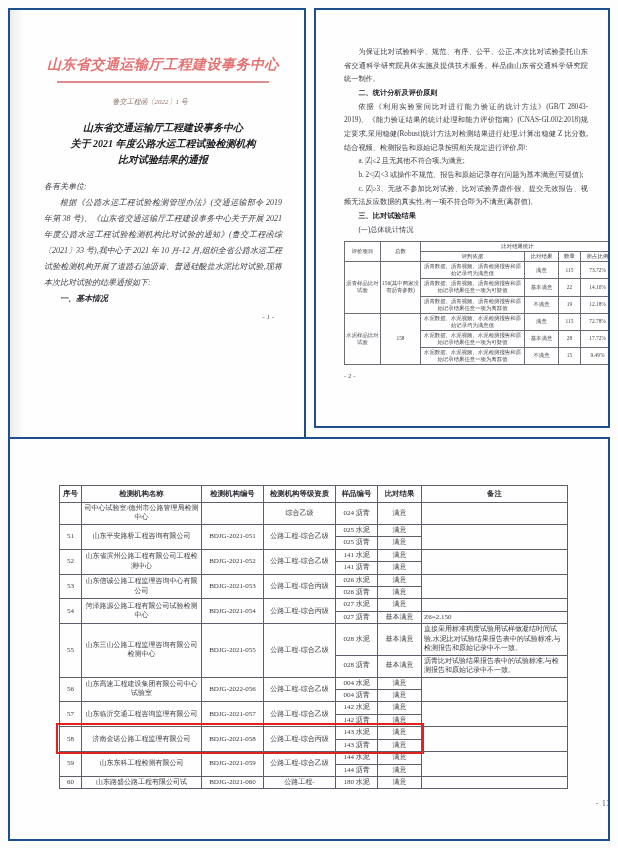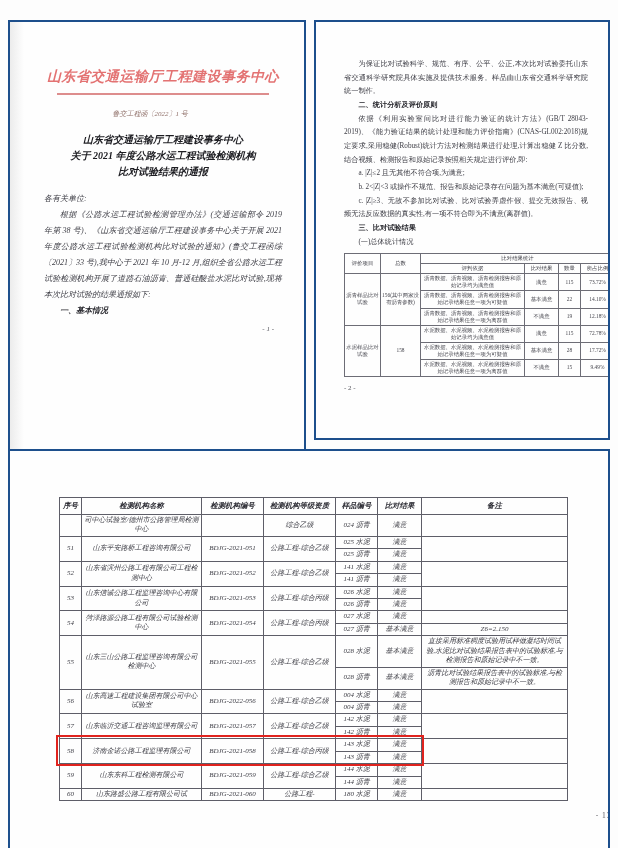--- a/index.html
+++ b/index.html
@@ -1,18 +1,18 @@
 <!DOCTYPE html>
 <html><head>
 <meta charset="utf-8">
 <style>
   html,body{margin:0;padding:0;background:#ffffff;}
   .stage{position:relative;width:618px;height:848px;overflow:hidden;background:#fdfdfd;
          font-family:"Liberation Serif","DejaVu Serif",serif;color:#3c3c44;}
-  .panel{position:absolute;background:#fefefe;border:2px solid var(--navy,#1d4f8c);box-sizing:border-box;overflow:hidden;margin-top:12px;}
+  .panel{position:absolute;background:#fefefe;border:2px solid var(--navy,#1d4f8c);box-sizing:border-box;overflow:hidden;}
   #panel1{left:8px;top:8px;width:298px;height:542px;background:linear-gradient(90deg,#ececec 0,#fefefe 14px);font-style:italic;}
   #panel2{left:314px;top:8px;width:296px;height:420px;}
   #panel3{left:8px;top:437px;width:602px;height:404px;}
 
   
   .p1-inner{padding:46px 22px 0 34px;}
   .letterhead{font-size:14px;font-weight:bold;color:var(--red-head,#e37272);text-align:center;
               white-space:nowrap;letter-spacing:0.5px;}
   .red-rule{width:212px;margin:7px auto 0 auto;border-top:2px solid #dd8d8d;}
   .doc-number{margin-top:14px;font-size:7px;color:#8f6f68;text-align:center;padding-right:26px;}
@@ -28,26 +28,26 @@
   .p2-inner{padding:36px 20px 0 28px;font-size:7.2px;line-height:1.9;text-align:justify;}
   .stat-table{border-collapse:collapse;margin-top:4px;table-layout:fixed;width:100%;}
   .stat-table th,.stat-table td{border:1px solid #6d6d76;font-size:5.4px;line-height:1.3;
       padding:1px 1px;text-align:center;vertical-align:middle;color:#45454d;font-weight:normal;
       overflow:hidden;word-break:break-all;}
   .stat-table th{color:#3a3a42;}
 
   
   .p13-inner{padding:46px 0 0 49px;}
   .tbl-wrap{position:relative;width:508px;}
-  .org-table{border-collapse:collapse;table-layout:fixed;width:508px;font-style:italic;}
+  .org-table{border-collapse:collapse;table-layout:fixed;width:508px;}
   .org-table th,.org-table td{border:1px solid #5e5e68;font-size:7px;line-height:1.35;
       padding:1px 2px;text-align:center;vertical-align:middle;color:#3b3b43;
       word-break:break-all;overflow:hidden;}
   .org-table th{font-size:7.4px;font-weight:bold;color:#2e2e36;padding:3px 2px;}
-  .org-table td.note-cell{text-align:center;}
+  .org-table td.note-cell{text-align:left;}
   .hl-overlay{position:absolute;border:2px solid var(--hl,#e0231e);pointer-events:none;box-sizing:border-box;}
   .p13-pagenum{width:559px;text-align:right;font-size:7.5px;letter-spacing:1px;margin-top:10px;color:#55555c;}
 </style>
 </head>
 <body>
 
 <div class="stage" style="--navy: #1d4f8c; --red-head: #e37272; --hl: #e0231e;">
 
   <div class="panel" id="panel1">
     <div class="p1-inner">

